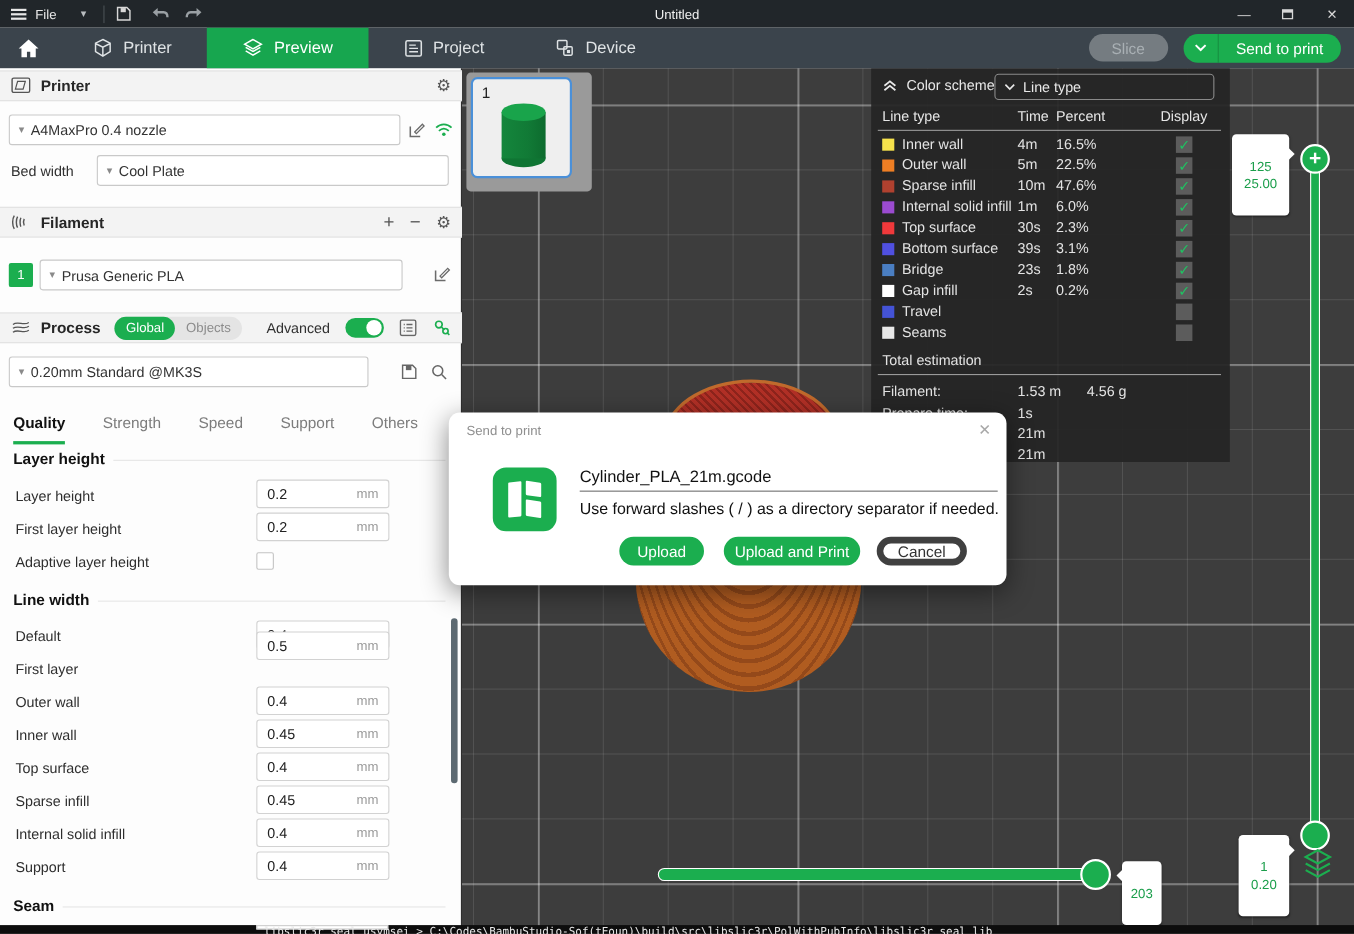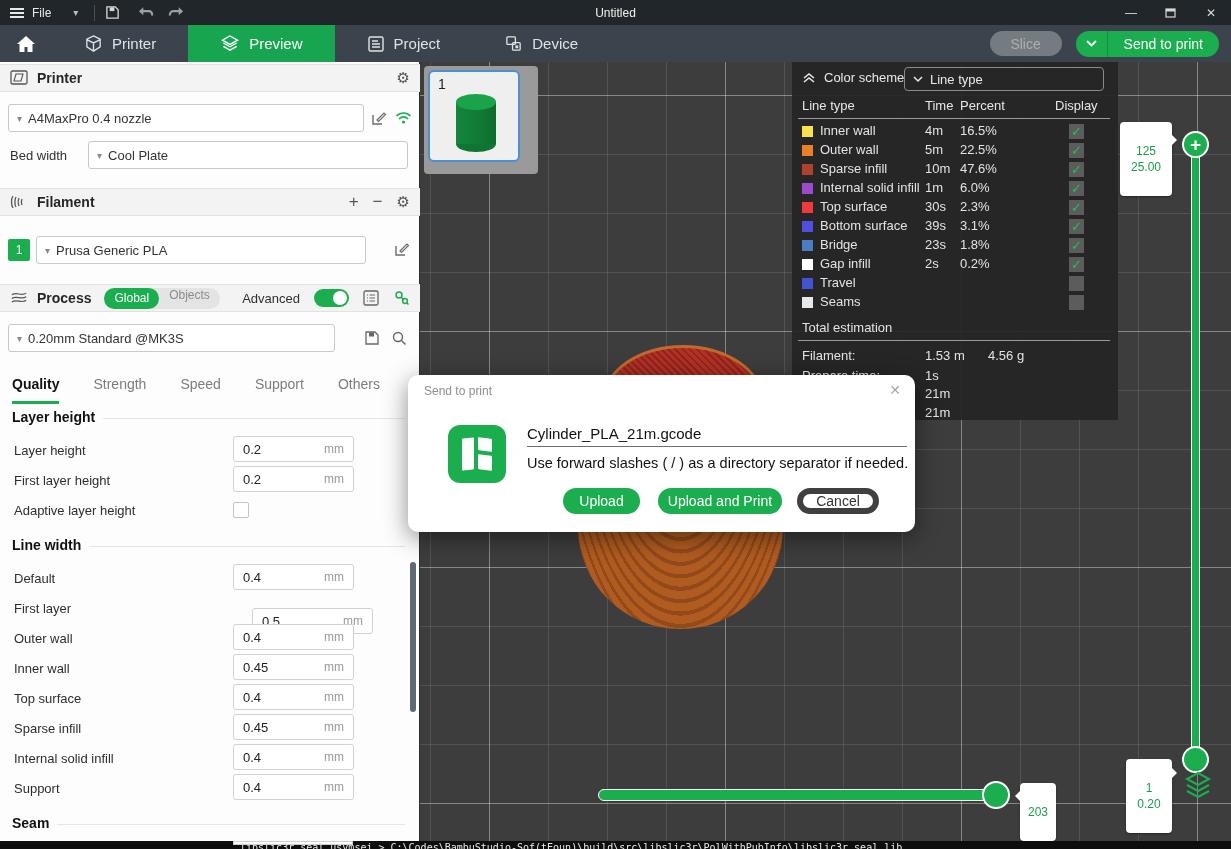--- a/index.html
+++ b/index.html
@@ -32,21 +32,21 @@
   .left-panel { position:absolute; left:0; top:62px; width:420px; height:780px; background:#fdfdfd; z-index:10; border-right:1px solid #2e2e2e; }
   .sec-header { position:absolute; left:0; width:420px; height:28px; background:#f3f3f3; border-top:1px solid #e2e2e2; border-bottom:1px solid #e2e2e2; display:flex; align-items:center; padding:0 10px; gap:9px; }
   .sec-title { font-size:14px; font-weight:bold; color:#262626; }
   .sec-actions { margin-left:auto; display:flex; align-items:center; gap:14px; color:#555; }
   .gear { font-size:15px; color:#555; }
   .combo { position:absolute; height:28px; border:1px solid #c9c9c9; border-radius:3px; background:#fff; display:flex; align-items:center; gap:6px; padding:0 8px; font-size:13px; color:#333; }
   .combo .chev { color:#8a8a8a; font-size:10px; }
   .field-label { position:absolute; font-size:13px; color:#303030; }
   .icon-btn { position:absolute; width:20px; height:20px; display:flex; align-items:center; justify-content:center; color:#6b6b6b; }
   .slot { position:absolute; width:22px; height:22px; background:#1bae4f; color:#fff; font-size:12px; display:flex; align-items:center; justify-content:center; border-radius:2px; }
-  .seg-pill { position:absolute; height:21px; background:#e4e4e4; border-radius:11px; display:flex; font-size:12px; }
+  .seg-pill { position:absolute; height:21px; background:#e4e4e4; border-radius:11px; display:flex; align-items:center; font-size:12px; }
   .seg-on { background:#1bae4f; color:#fff; height:21px; border-radius:11px; padding:0 10px; display:flex; align-items:center; }
   .seg-off { color:#8b8b8b; padding:0 10px; }
   .toggle { position:absolute; width:35px; height:18px; border-radius:9px; background:#1bae4f; }
   .toggle .knob { position:absolute; right:2px; top:2px; width:14px; height:14px; border-radius:50%; background:#fff; }
   .tabs { position:absolute; left:0; top:306px; width:414px; display:flex; gap:0; font-size:14px; color:#7c7c7c; }
   .tab { padding:8px 0 9px; margin-left:12px; margin-right:22px; }
   .tab.active { color:#111; font-weight:bold; border-bottom:3px solid #1bae4f; }
   .sect-head { position:absolute; left:12px; font-size:14px; font-weight:bold; color:#111; background:#fdfdfd; padding-right:8px; z-index:2; }
   .sect-line { position:absolute; left:12px; width:393px; height:1px; background:#e6e6e6; }
   .row-label { position:absolute; left:14px; font-size:13px; color:#2e2e2e; }
@@ -358,21 +358,21 @@
 
     <span class="sect-head" style="top:475px;">Line width</span>
     <span class="sect-line" style="top:484px;"></span>
 
     <span class="row-label" style="top:509px;">Default</span>
     <div class="num-input" style="top:502px;">
         <span class="val">0.4</span>
         <span class="unit">mm</span>
       </div>
     <span class="row-label" style="top:539px;">First layer</span>
-    <div class="num-input" style="top:546px;margin-left:19px;">
+    <div class="num-input" style="top:512px;">
         <span class="val">0.5</span>
         <span class="unit">mm</span>
       </div>
     <span class="row-label" style="top:569px;">Outer wall</span>
     <div class="num-input" style="top:562px;">
         <span class="val">0.4</span>
         <span class="unit">mm</span>
       </div>
     <span class="row-label" style="top:599px;">Inner wall</span>
     <div class="num-input" style="top:592px;">

